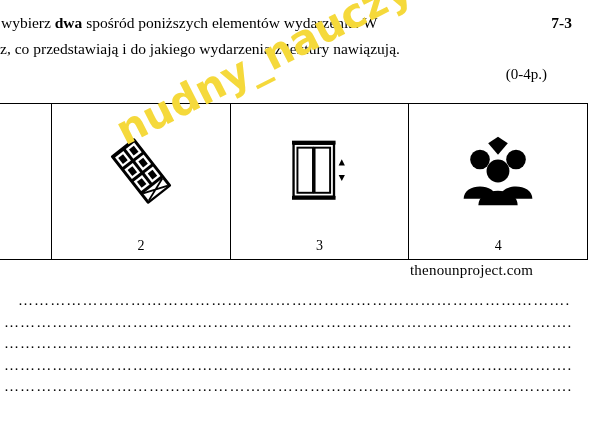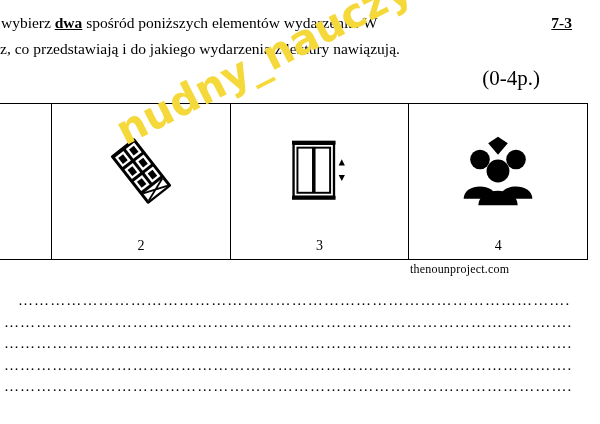--- a/index.html
+++ b/index.html
@@ -43,32 +43,31 @@
     width: 590px;
     display: flex;
     justify-content: space-between;
     align-items: baseline;
   }
   .instr-line-1 .seg {
     display: inline-block;
   }
   .instr-bold {
     font-weight: bold;
-    text-decoration: underline;
   }
   .instr-line-2 {
     position: absolute;
     left: -18px;
     top: 26px;
   }
   .instr-points {
     position: absolute;
-    right: 60px;
+    right: 53px;
     top: 56px;
-    font-size: 21px;
+    font-size: 15px;
   }
 
   
   .pict-table {
     position: absolute;
     left: -12px;
     top: 103px;
     width: 600px;
     height: 157px;
     border-collapse: collapse;
@@ -107,21 +106,21 @@
     font-size: 14px;
     line-height: 16px;
     padding-bottom: 5px;
     font-family: "Liberation Serif", serif;
   }
 
   .credit {
     position: absolute;
     left: 410px;
     top: 262px;
-    font-size: 12px;
+    font-size: 15px;
     font-family: "Liberation Serif", serif;
     letter-spacing: 0.2px;
   }
 
   
   .answers {
     position: absolute;
     left: 0;
     top: 292px;
     width: 600px;

